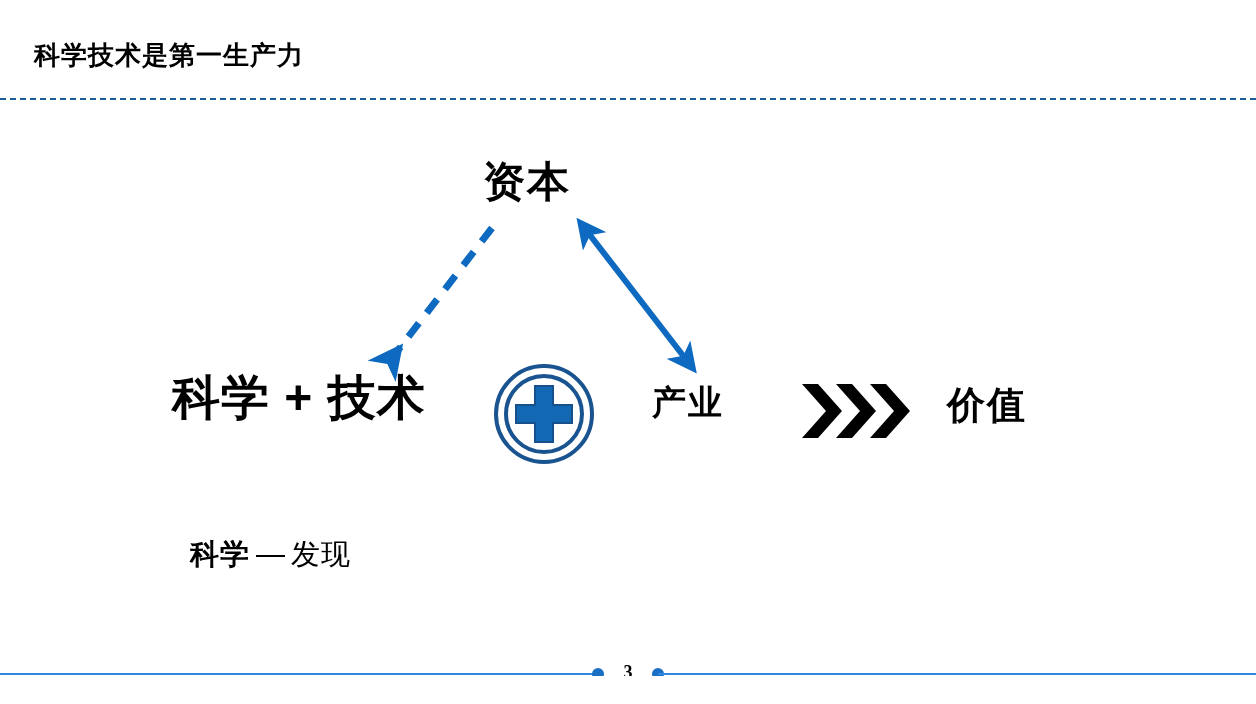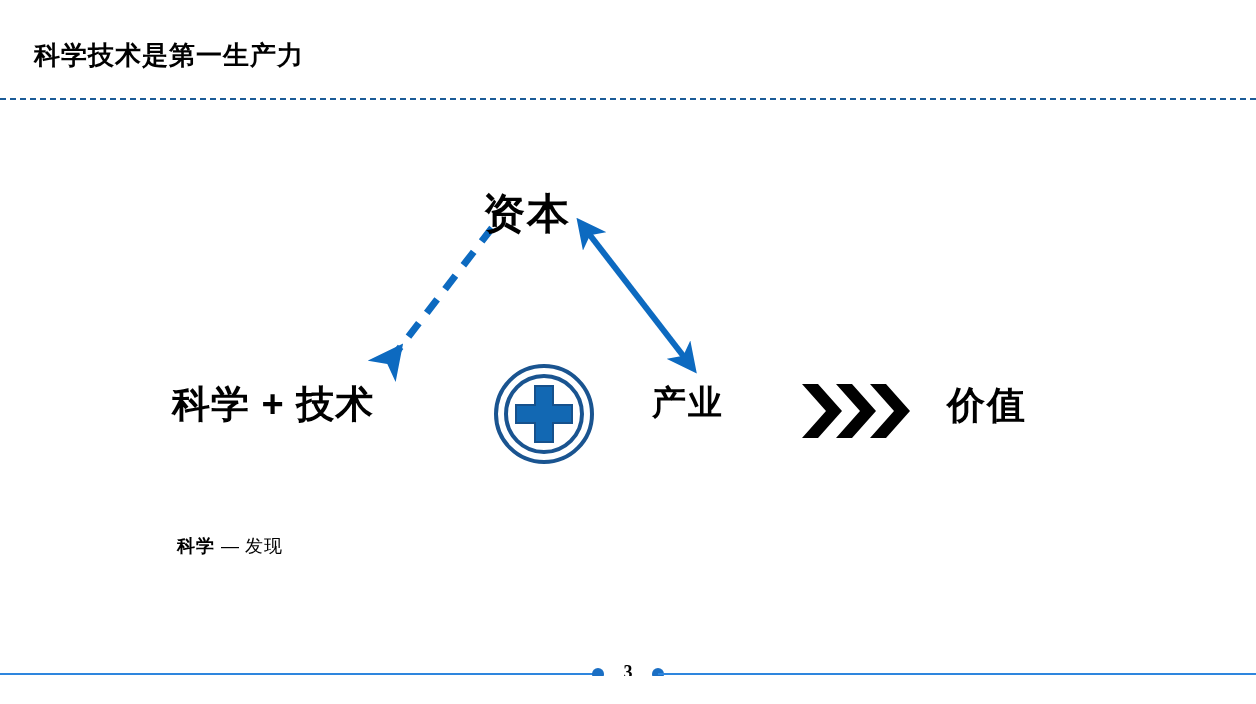--- a/index.html
+++ b/index.html
@@ -44,26 +44,25 @@
     font-weight: bold;
     color: #000000;
     white-space: nowrap;
     line-height: 1;
   }
   .node-capital {
     left: 483px;
     top: 161px;
     font-size: 42px;
     letter-spacing: 2px;
-    margin-top: 32px;
   }
   .node-scitech {
     left: 172px;
-    top: 385px;
-    font-size: 38px;
+    top: 374px;
+    font-size: 48px;
     letter-spacing: 1px;
   }
   .node-industry {
     left: 652px;
     top: 385px;
     font-size: 34px;
     letter-spacing: 2px;
   }
   .node-value {
     left: 947px;
@@ -96,23 +95,23 @@
     position: absolute;
     left: 800px;
     top: 382px;
     width: 112px;
     height: 58px;
   }
 
   
   .legend {
     position: absolute;
-    left: 177px;
+    left: 190px;
     top: 534px;
-    font-size: 18px;
+    font-size: 29px;
     color: #000000;
     line-height: 1.42;
   }
   .legend-row {
     white-space: nowrap;
   }
   .legend-term {
     font-weight: bold;
     letter-spacing: 1px;
   }

